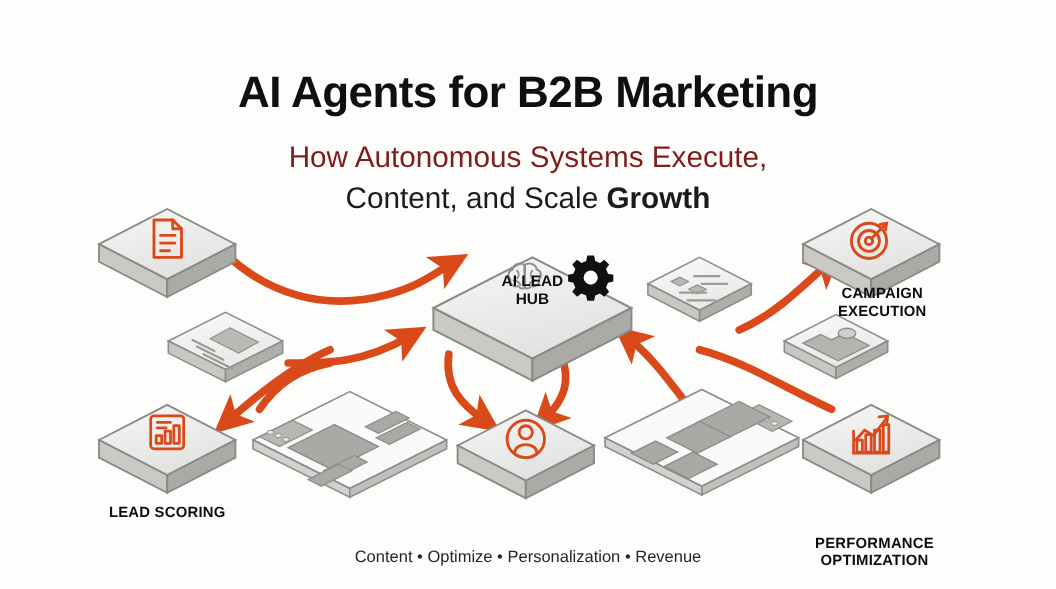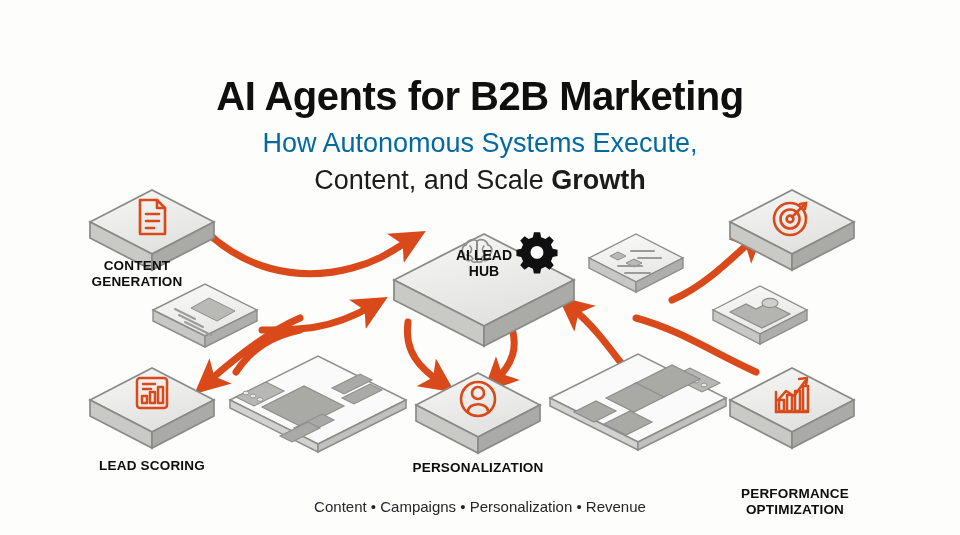--- a/index.html
+++ b/index.html
@@ -6,25 +6,25 @@
   body{
     width:960px;height:535px;
     background:#fdfdfc;
     font-family:"Liberation Sans", sans-serif;
     overflow:hidden;
     position:relative;
   }
   #stage{position:absolute;inset:0;width:960px;height:535px;}
   .headline{
     position:absolute;left:0;right:0;top:62px;text-align:center;
-    font-size:40px;font-weight:bold;color:#0f0f0f;letter-spacing:-0.5px;margin-top:12px;
+    font-size:40px;font-weight:bold;color:#0f0f0f;letter-spacing:-0.5px;
   }
   .sub1{
     position:absolute;left:0;right:0;top:128px;text-align:center;
-    font-size:27px;font-weight:normal;color:#0369a1;
+    font-size:27px;font-weight:normal;color:#7f1d1d;
   }
   .sub2{
     position:absolute;left:0;right:0;top:165px;text-align:center;
     font-size:27px;font-weight:normal;color:#1b1b1b;
   }
   .sub2 b{font-weight:bold;}
   .footer{
     position:absolute;left:0;right:0;top:498px;text-align:center;
     font-size:15px;color:#26262a;
   }
@@ -252,26 +252,25 @@
 
   <div class="headline">AI Agents for B2B Marketing</div>
 
   <div class="sub1">How Autonomous Systems Execute,</div>
 
   <div class="sub2"><span>Content, and Scale </span><b>Growth</b></div>
 
   <div class="hublabel" style="left:404px;top:247px;width:160px;">AI LEAD
 HUB</div>
 
-  <div class="nodelabel" style="left:47px;top:258px;width:180px;">CONTENT
-GENERATION</div>
-
+
+  <div class="nodelabel" style="left:712px;top:259px;width:180px;">CAMPAIGN
+EXECUTION</div>
 
   <div class="nodelabel" style="left:62px;top:458px;width:180px;">LEAD SCORING</div>
 
-  <div class="nodelabel" style="left:388px;top:460px;width:180px;">PERSONALIZATION</div>
 
   <div class="nodelabel" style="left:702px;top:450px;width:186px;margin-top:36px;">PERFORMANCE
 OPTIMIZATION</div>
 
-  <div class="footer">Content • Campaigns • Personalization • Revenue</div>
+  <div class="footer">Content • Optimize • Personalization • Revenue</div>
 
 </div>
 
 </body></html>

